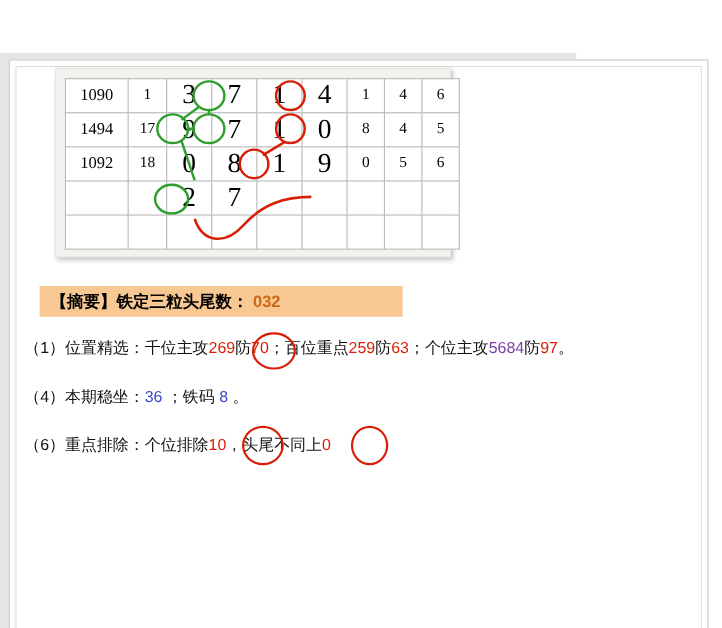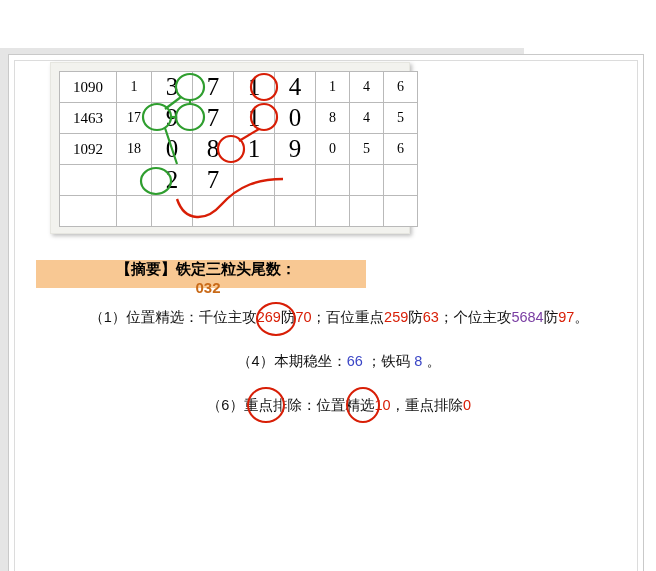--- a/index.html
+++ b/index.html
@@ -95,42 +95,40 @@
     position: absolute;
     left: 36px;
     top: 212px;
     width: 330px;
     height: 28px;
     background: #f8c893;
     display: flex;
     align-items: center;
     padding-left: 10px;
     box-sizing: border-box;
-    flex-direction: column;
   }
   .summary-bar .lbl {
     font-size: 15px;
     font-weight: bold;
     color: #000000;
     font-family: "Liberation Sans", sans-serif;
   }
   .summary-bar .val {
     font-size: 15px;
     font-weight: bold;
     color: #c96a18;
     margin-left: 4px;
     font-family: "Liberation Sans", sans-serif;
   }
   
   .lines {
     position: absolute;
-    left: 49px;
+    left: 22px;
     top: 258px;
     width: 580px;
-    text-align: center;
   }
   .line {
     position: relative;
     font-size: 14.5px;
     color: #111111;
     margin-bottom: 22px;
     line-height: 22px;
     white-space: nowrap;
     font-family: "Liberation Sans", sans-serif;
   }
@@ -160,21 +158,21 @@
           <td class="c-no">1</td>
           <td class="c-big">3</td>
           <td class="c-big">7</td>
           <td class="c-big">1</td>
           <td class="c-big">4</td>
           <td class="c-small">1</td>
           <td class="c-small">4</td>
           <td class="c-small">6</td>
         </tr>
         <tr>
-          <td class="c-id">1463</td>
+          <td class="c-id">1494</td>
           <td class="c-no">17</td>
           <td class="c-big">9</td>
           <td class="c-big">7</td>
           <td class="c-big">1</td>
           <td class="c-big">0</td>
           <td class="c-small">8</td>
           <td class="c-small">4</td>
           <td class="c-small">5</td>
         </tr>
         <tr>
@@ -244,24 +242,24 @@
   <div class="lines">
 
     <div class="line">
       <span>（1）</span><span>位置精选：</span><span>千位主攻</span><span class="red">269</span><span>防</span><span class="red">70</span><span>；百位重点</span><span class="red">259</span><span>防</span><span class="red">63</span><span>；个位主攻</span><span class="purple">5684</span><span>防</span><span class="red">97</span><span>。</span>
       <span class="ring" style="left:207px; top:-4px; width:36px; height:30px;"></span>
     </div>
 
 
 
     <div class="line">
-      <span>（4）</span><span>本期稳坐：</span><span class="blue">66</span><span> ；铁码</span><span class="blue"> 8</span><span> 。</span>
+      <span>（4）</span><span>本期稳坐：</span><span class="blue">36</span><span> ；铁码</span><span class="blue"> 8</span><span> 。</span>
     </div>
 
 
     <div class="line">
-      <span>（6）</span><span>重点排除：</span><span>位置精选</span><span class="red">10</span><span>，重点排除</span><span class="red">0</span>
+      <span>（6）</span><span>重点排除：</span><span>个位排除</span><span class="red">10</span><span>，头尾不同上</span><span class="red">0</span>
       <span class="ring" style="left:198px; top:-7px; width:34px; height:32px;"></span>
       <span class="ring" style="left:297px; top:-7px; width:30px; height:32px;"></span>
     </div>
 
   </div>
 </div>
 
 </body></html>

